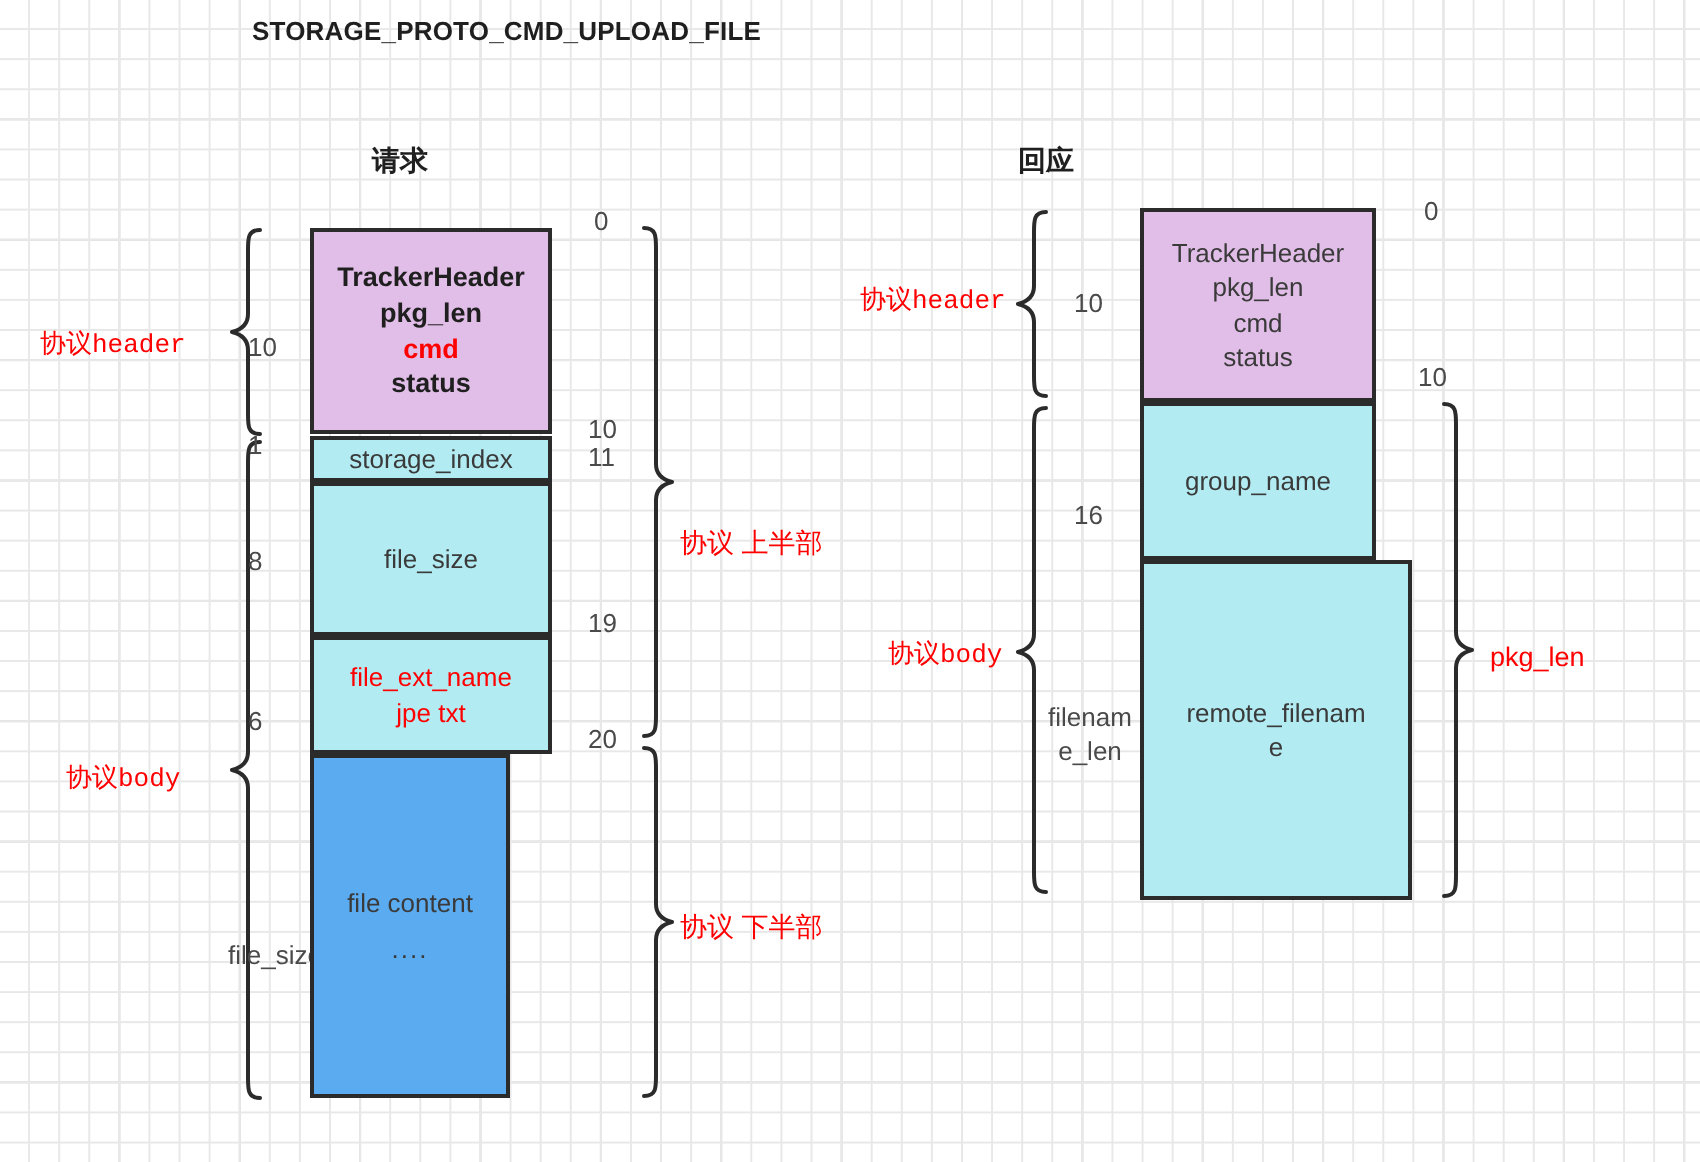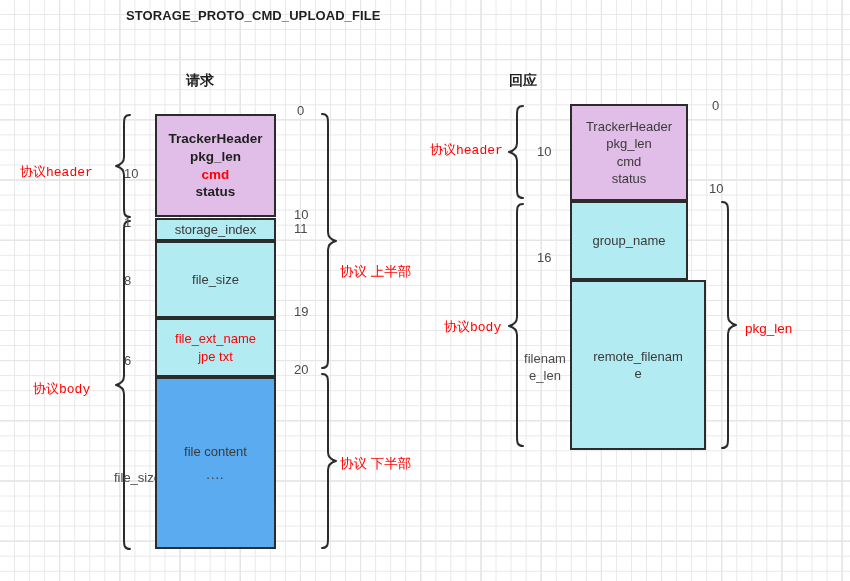--- a/index.html
+++ b/index.html
@@ -114,21 +114,21 @@
     <div class="inner">file_size</div>
   </div>
 
   <div class="abs box box-cyan" style="left:155px;top:318px;width:121px;height:59px;">
     <div class="inner redtext">
       <div>file_ext_name</div>
       <div>jpe txt</div>
     </div>
   </div>
 
-  <div class="abs box box-blue" style="left:155px;top:377px;width:121px;height:172px;">
+  <div class="abs box box-blue" style="left:155px;top:377px;width:100px;height:172px;">
     <div class="inner">
       <div>file content</div>
       <div style="margin-top:6px;letter-spacing:1px;">....</div>
     </div>
   </div>
 
   <div class="abs num" style="left:297px;top:103px;">0</div>
   <div class="abs num" style="left:294px;top:207px;">10</div>
   <div class="abs num" style="left:294px;top:221px;">11</div>
   <div class="abs num" style="left:294px;top:304px;">19</div>

